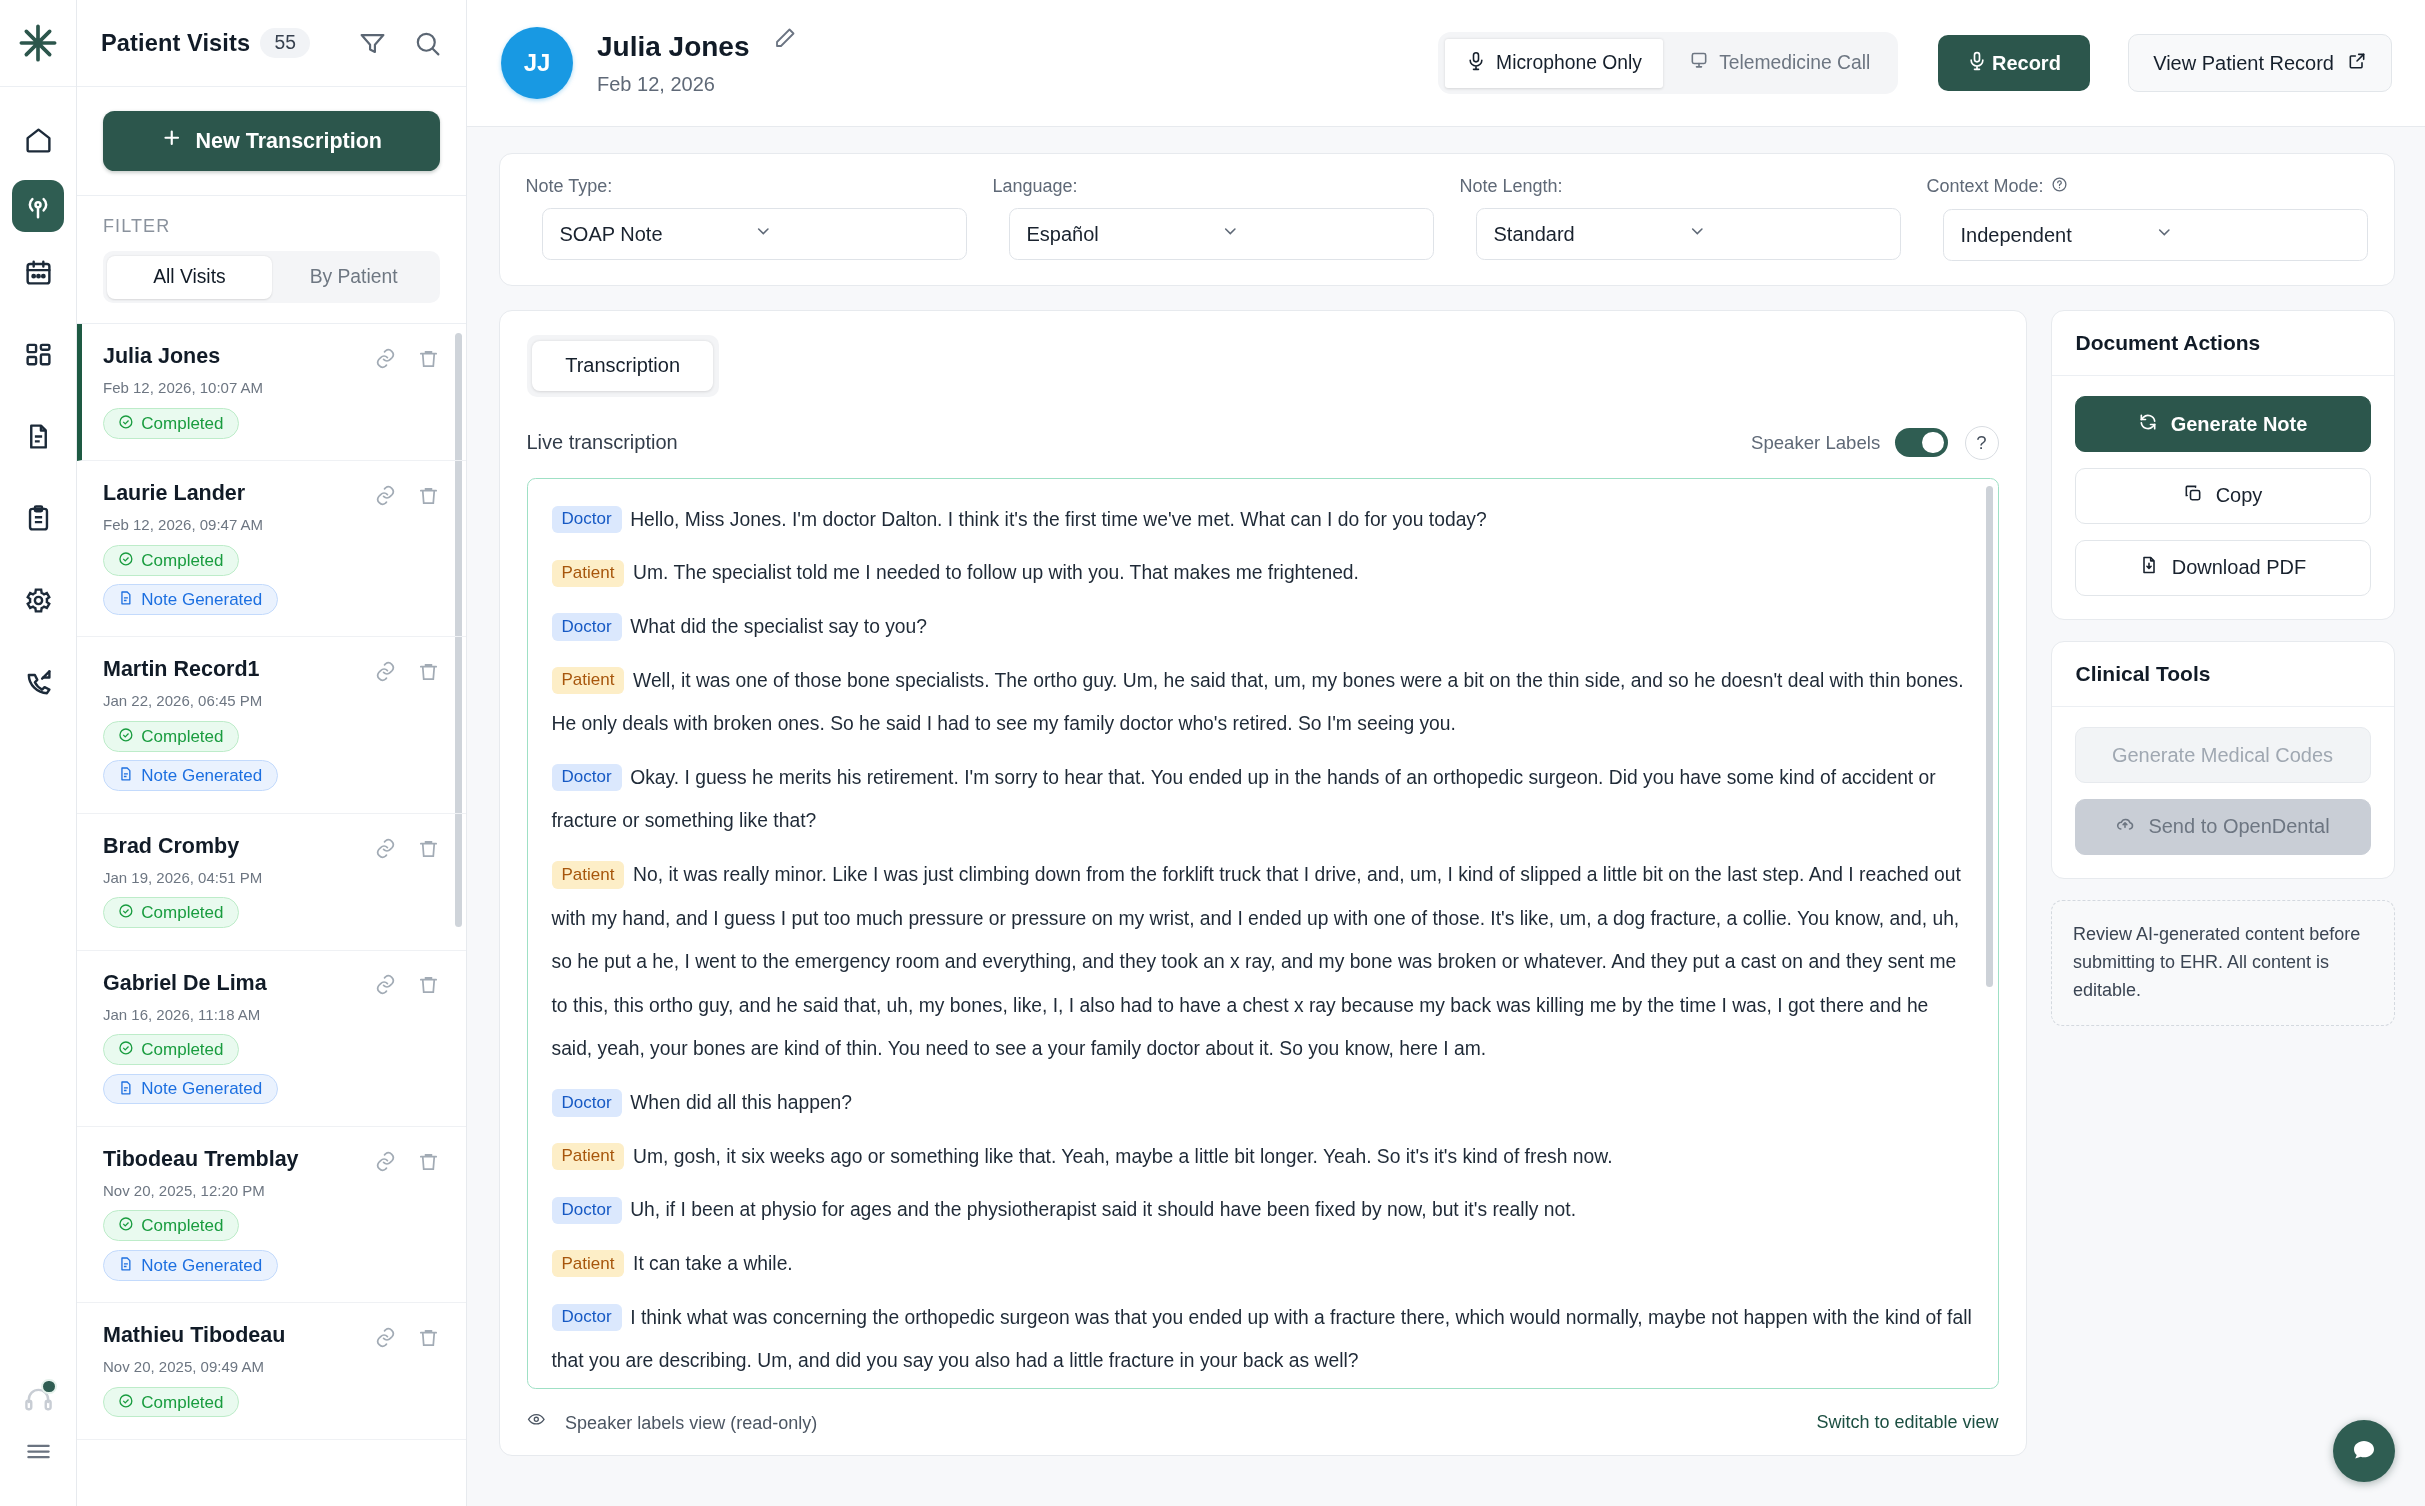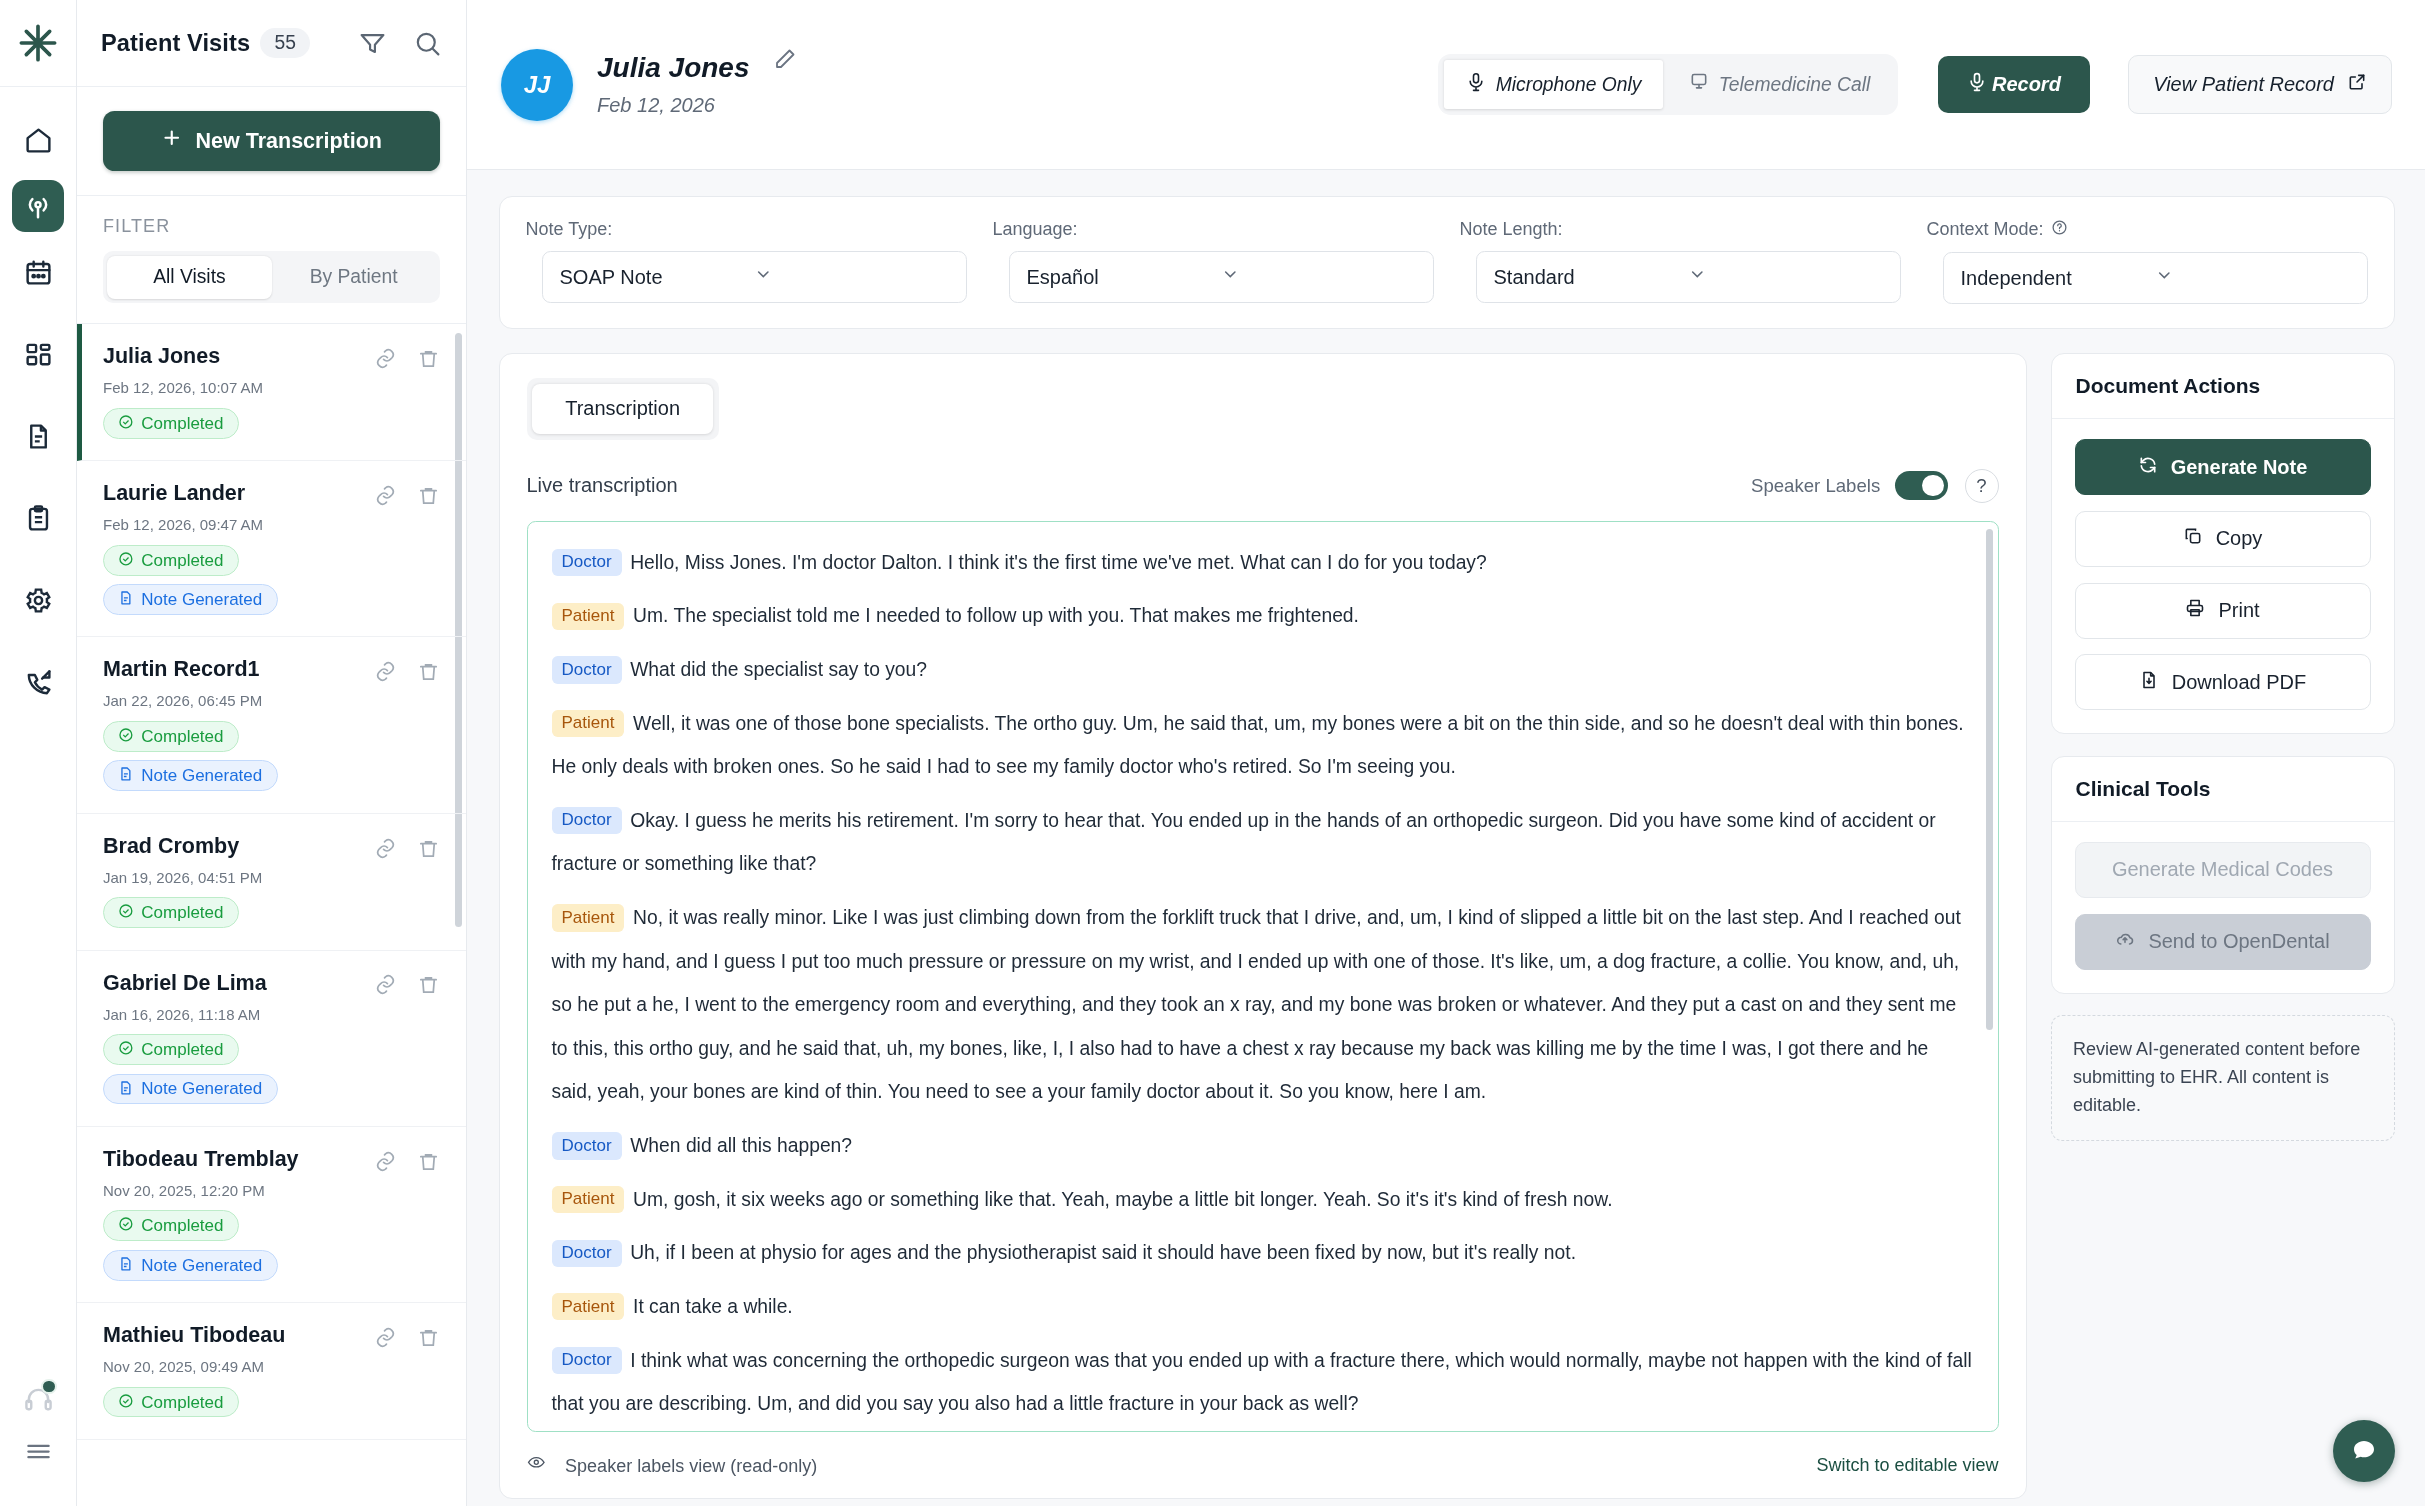--- a/index.html
+++ b/index.html
@@ -95,22 +95,22 @@
   .badge.note { background: #eaf2fe; border: 0.7px solid #c3dafc; color: #1c6fe0; }
 
   .list-scroll {
     position: absolute; right: 4.3px; top: 8.6px; width: 7.2px; height: 594px;
     background: #cfd4da; border-radius: 4.3px;
   }
 
   
   .main { flex: 1; display: flex; flex-direction: column; min-width: 0; background: #f7f8fa; }
   .topbar {
-    height: 170px; background: #fff; border-bottom: 0.7px solid #e7eaee;
-    display: flex; align-items: center; padding: 0 34px 0 34px; gap: 24px; font-style: italic;
+    height: 127px; background: #fff; border-bottom: 0.7px solid #e7eaee;
+    display: flex; align-items: center; padding: 0 34px 0 34px; gap: 24px;
   }
   .avatar {
     width: 72px; height: 72px; border-radius: 50%;
     background: #1899e3; color: #fff; font-size: 24px; font-weight: 700;
     display: flex; align-items: center; justify-content: center;
     box-shadow: 0 1.4px 4.3px rgba(24,153,227,.35);
   }
   .pt-name { font-size: 28px; font-weight: 700; color: #111b27; }
   .pt-date { font-size: 20px; color: #5f6977; margin-top: 10px; }
   .edit-icon { color: #6b7482; margin-left: 23px; margin-top: -15.8px; }
@@ -705,28 +705,20 @@
                 </div>
                 <div class="act">
                   <span><svg width="20" height="20" viewBox="0 0 24 24" fill="none" stroke="currentColor" stroke-width="1.9" stroke-linecap="round">
                         <rect x="9" y="9" width="11" height="11" rx="2"></rect>
                         <path d="M5 15H4V5a1 1 0 0 1 1-1h10v1"></path>
                       </svg></span>
                   <span>Copy</span>
                 </div>
                 <div class="act">
                   <span><svg width="20" height="20" viewBox="0 0 24 24" fill="none" stroke="currentColor" stroke-width="1.9" stroke-linejoin="round">
-                        <path d="M7 9V3h10v6"></path>
-                        <rect x="3" y="9" width="18" height="7" rx="2"></rect>
-                        <rect x="7" y="14" width="10" height="7"></rect>
-                      </svg></span>
-                  <span>Print</span>
-                </div>
-                <div class="act">
-                  <span><svg width="20" height="20" viewBox="0 0 24 24" fill="none" stroke="currentColor" stroke-width="1.9" stroke-linejoin="round">
                         <path d="M6 3h8l4 4v14H6z"></path>
                         <path d="M14 3v4h4"></path>
                         <path d="M12 10v6M9.5 13.5L12 16l2.5-2.5" stroke-linecap="round"></path>
                       </svg></span>
                   <span>Download PDF</span>
                 </div>
               </div>
             </div>
 
             <div class="panel">

